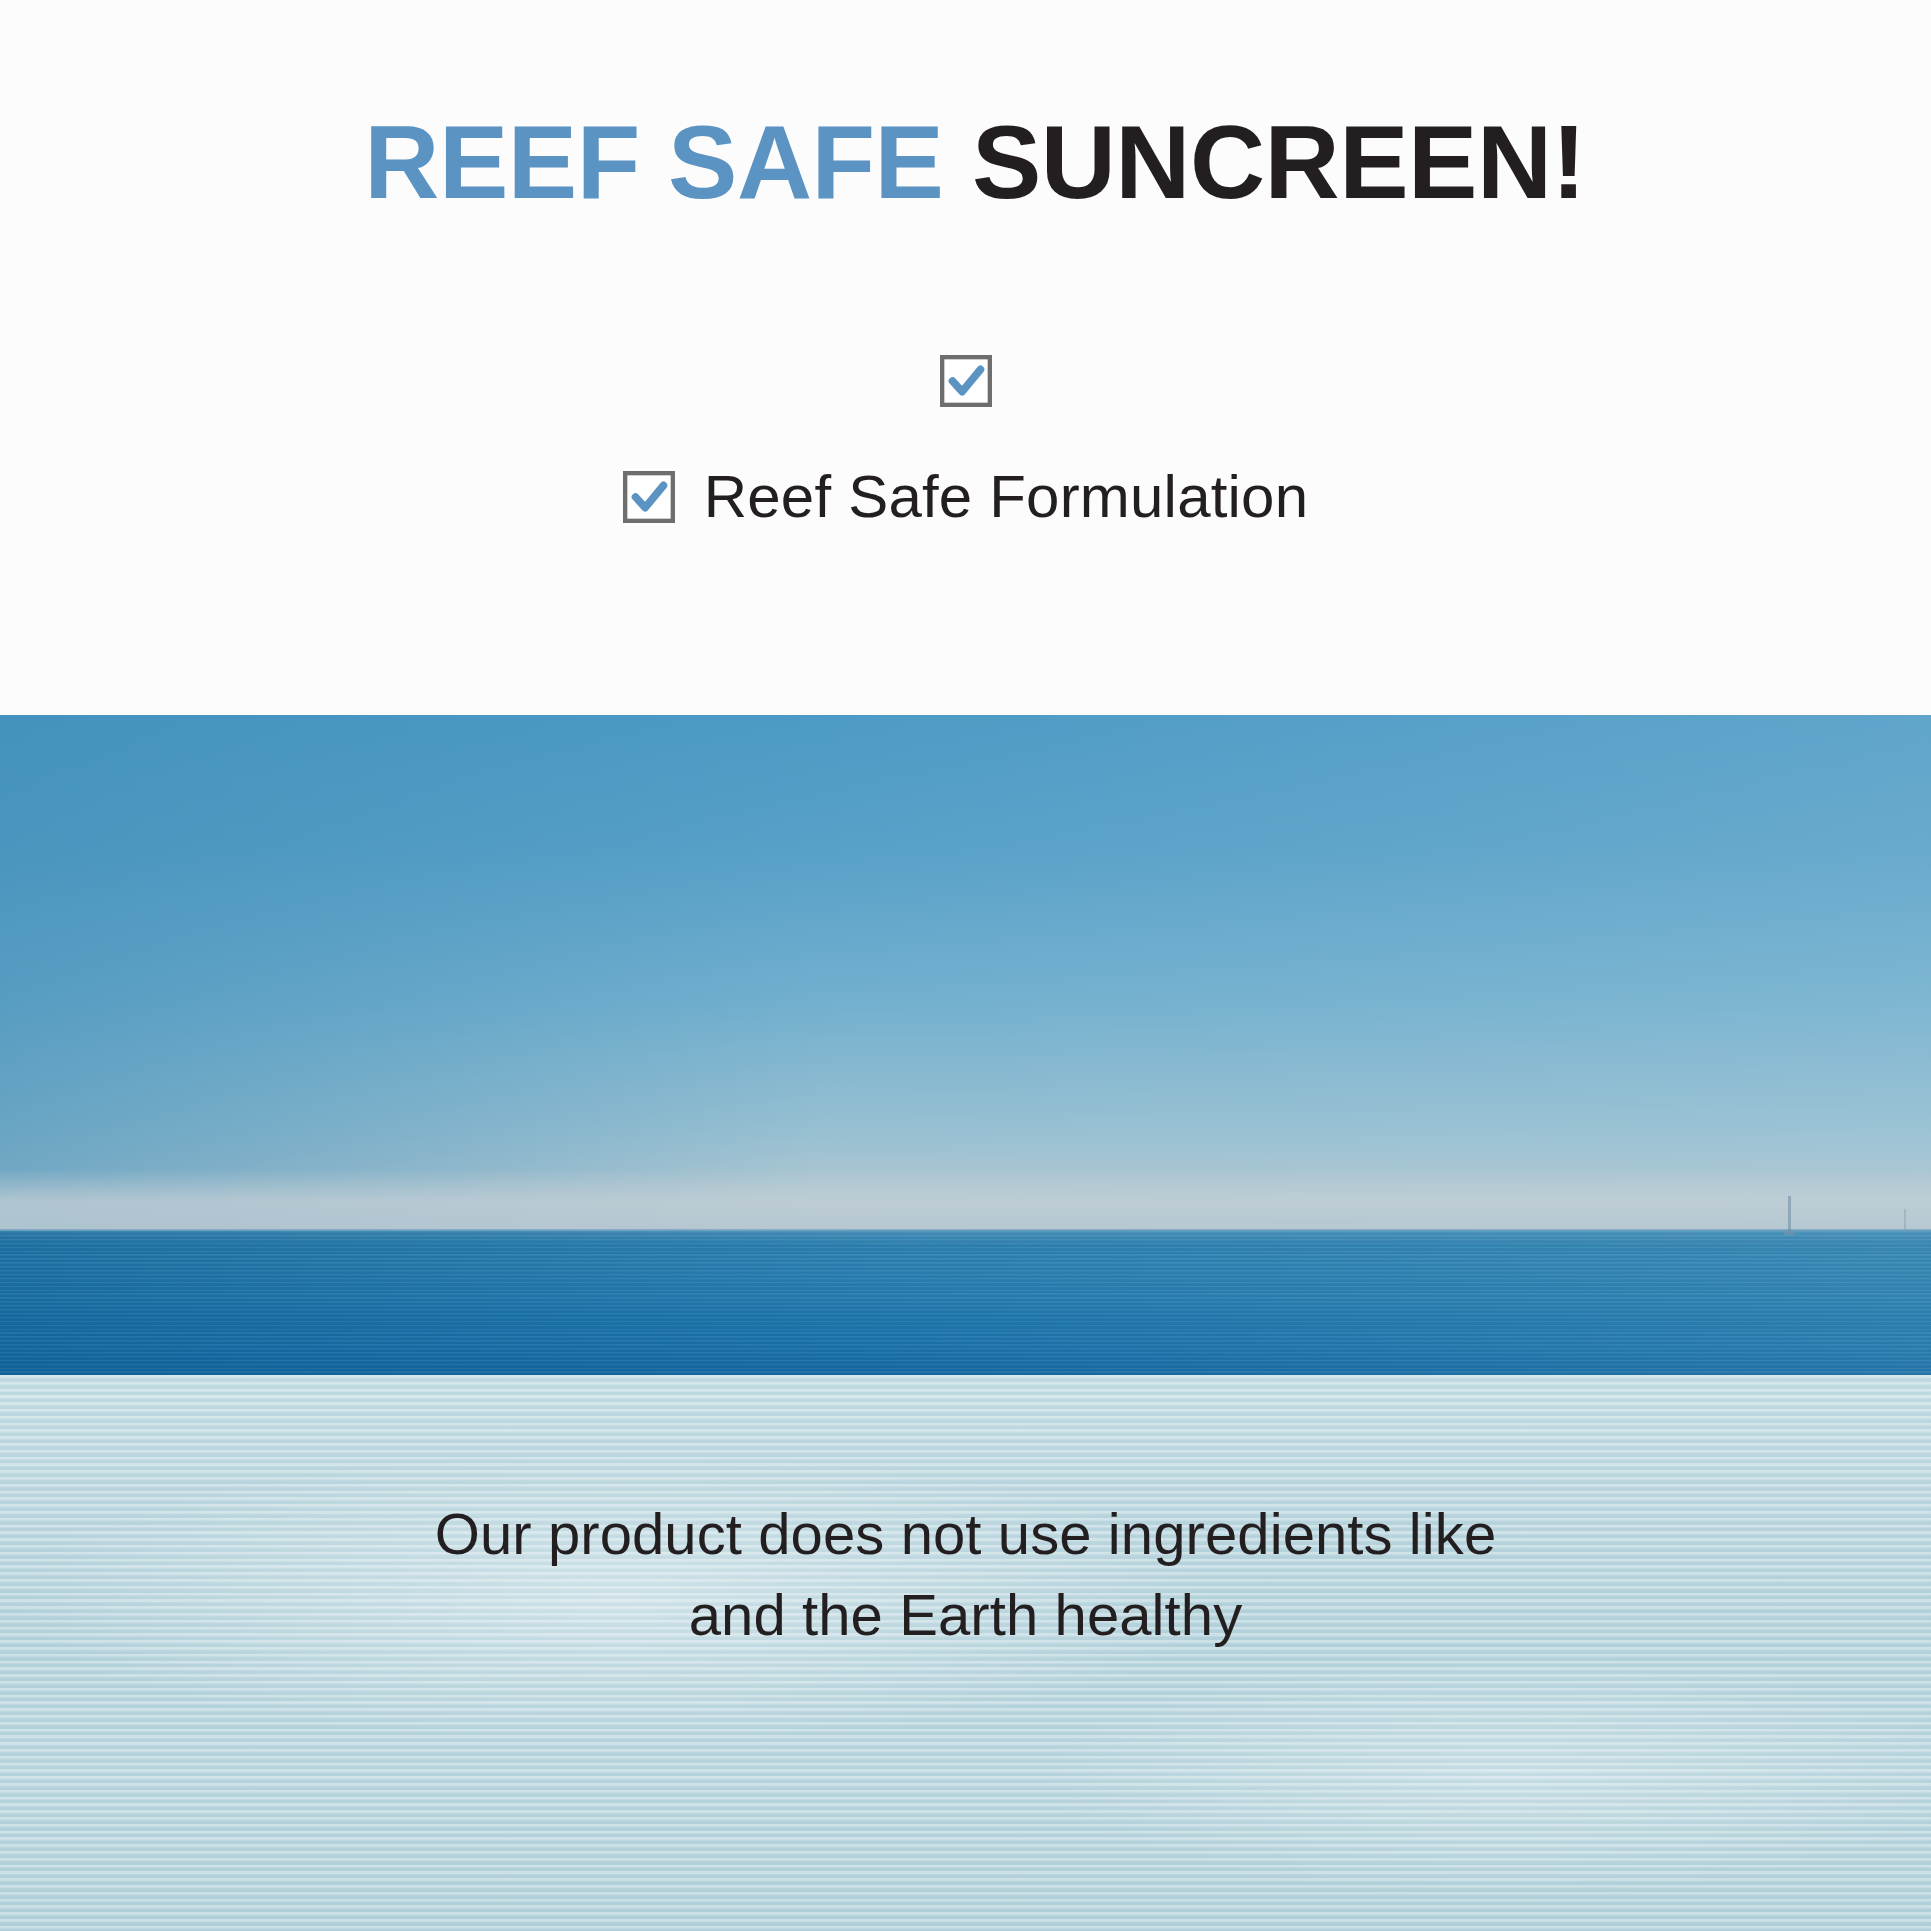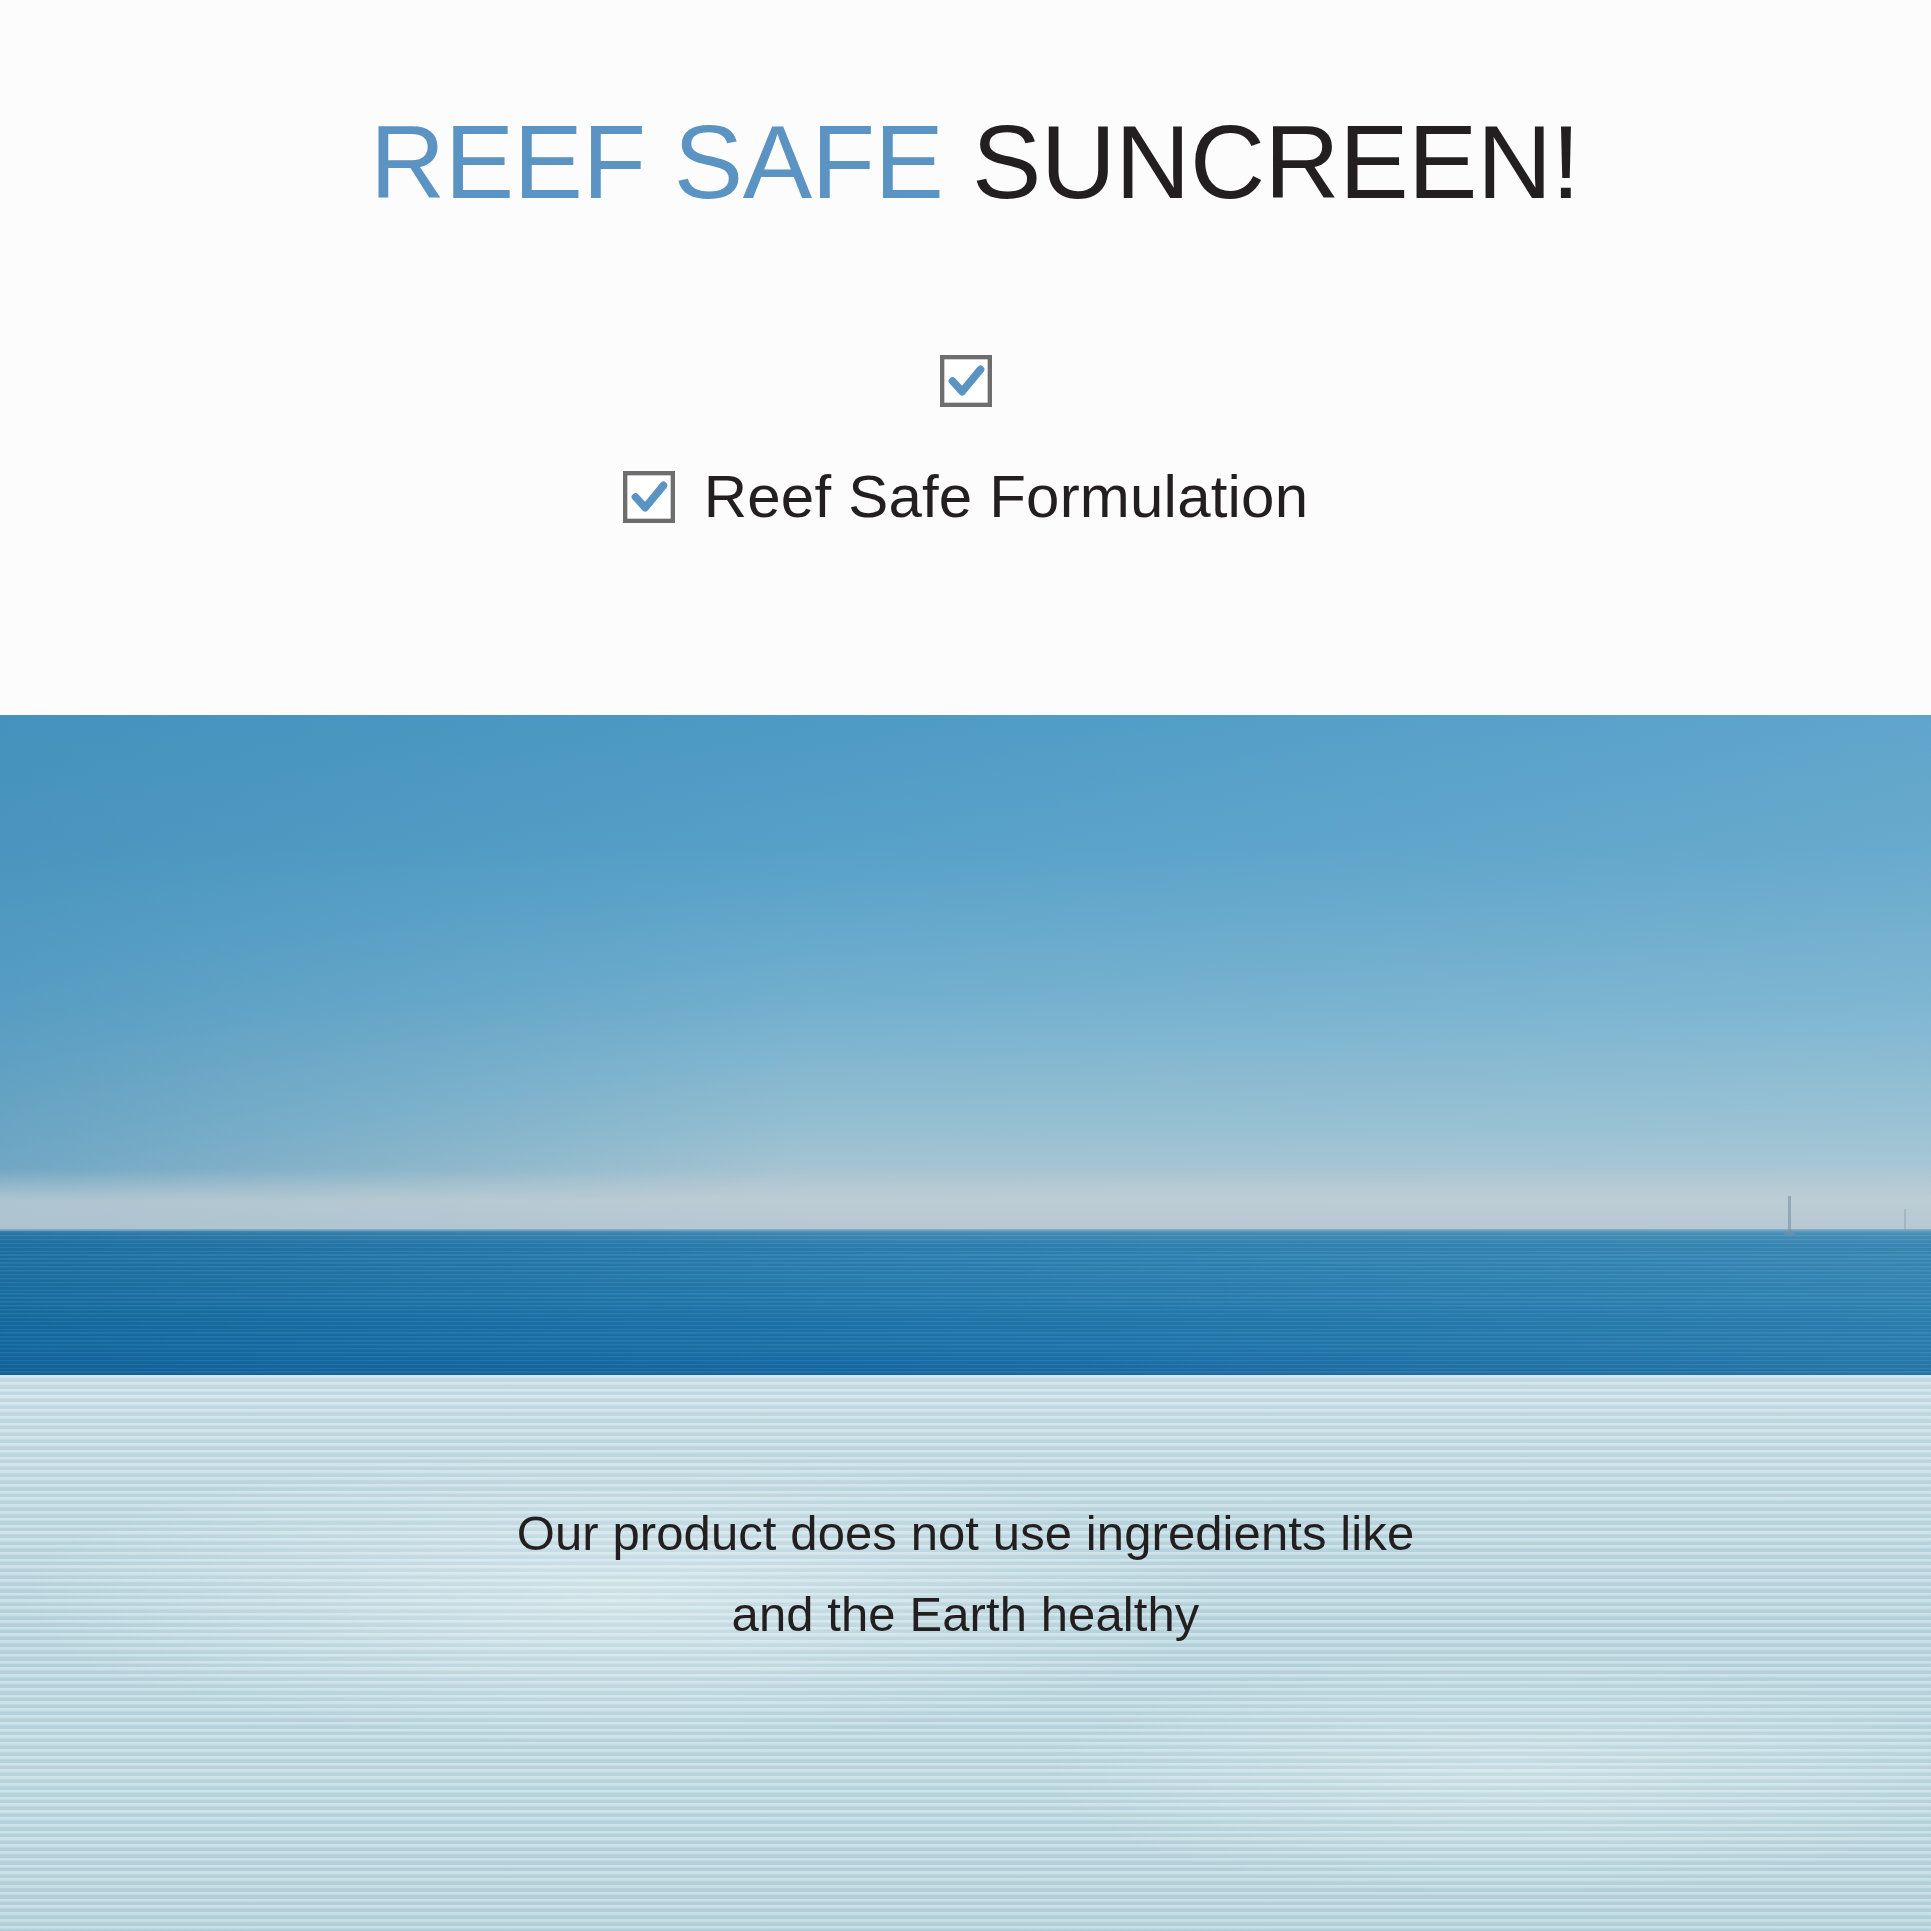--- a/index.html
+++ b/index.html
@@ -25,21 +25,21 @@
     height:715px;
     background:#FCFCFC;
     flex:0 0 715px;
   }
 
   .headline {
     position:absolute;
     top:108px; left:0; right:0;
     text-align:center;
     font-size:104px;
-    font-weight:normal;
+    font-weight:bold;
     letter-spacing:-0.5px;
     line-height:1.05;
     white-space:nowrap;
     margin-left:19px;
   }
   .headline .hl-blue  { color:#5B93C2; }
   .headline .hl-dark  { color:#231F20; }
 
   .checklist {
     position:absolute;
@@ -173,21 +173,21 @@
     background:
       radial-gradient(ellipse 869px 212px at 32% 40%, rgba(255,255,255,0.35), rgba(255,255,255,0) 70%),
       radial-gradient(ellipse 676px 174px at 78% 72%, rgba(255,255,255,0.22), rgba(255,255,255,0) 70%);
     pointer-events:none;
   }
 
   .body-copy {
     position:relative;
     padding-top:118px;
     text-align:center;
-    font-size:49px;
+    font-size:58px;
     line-height:81px;
     color:#231F20;
     font-weight:400;
     letter-spacing:0.1px;
   }
   .body-copy .line { display:block; white-space:nowrap; }
 </style>
 </head>
 <body>
 

